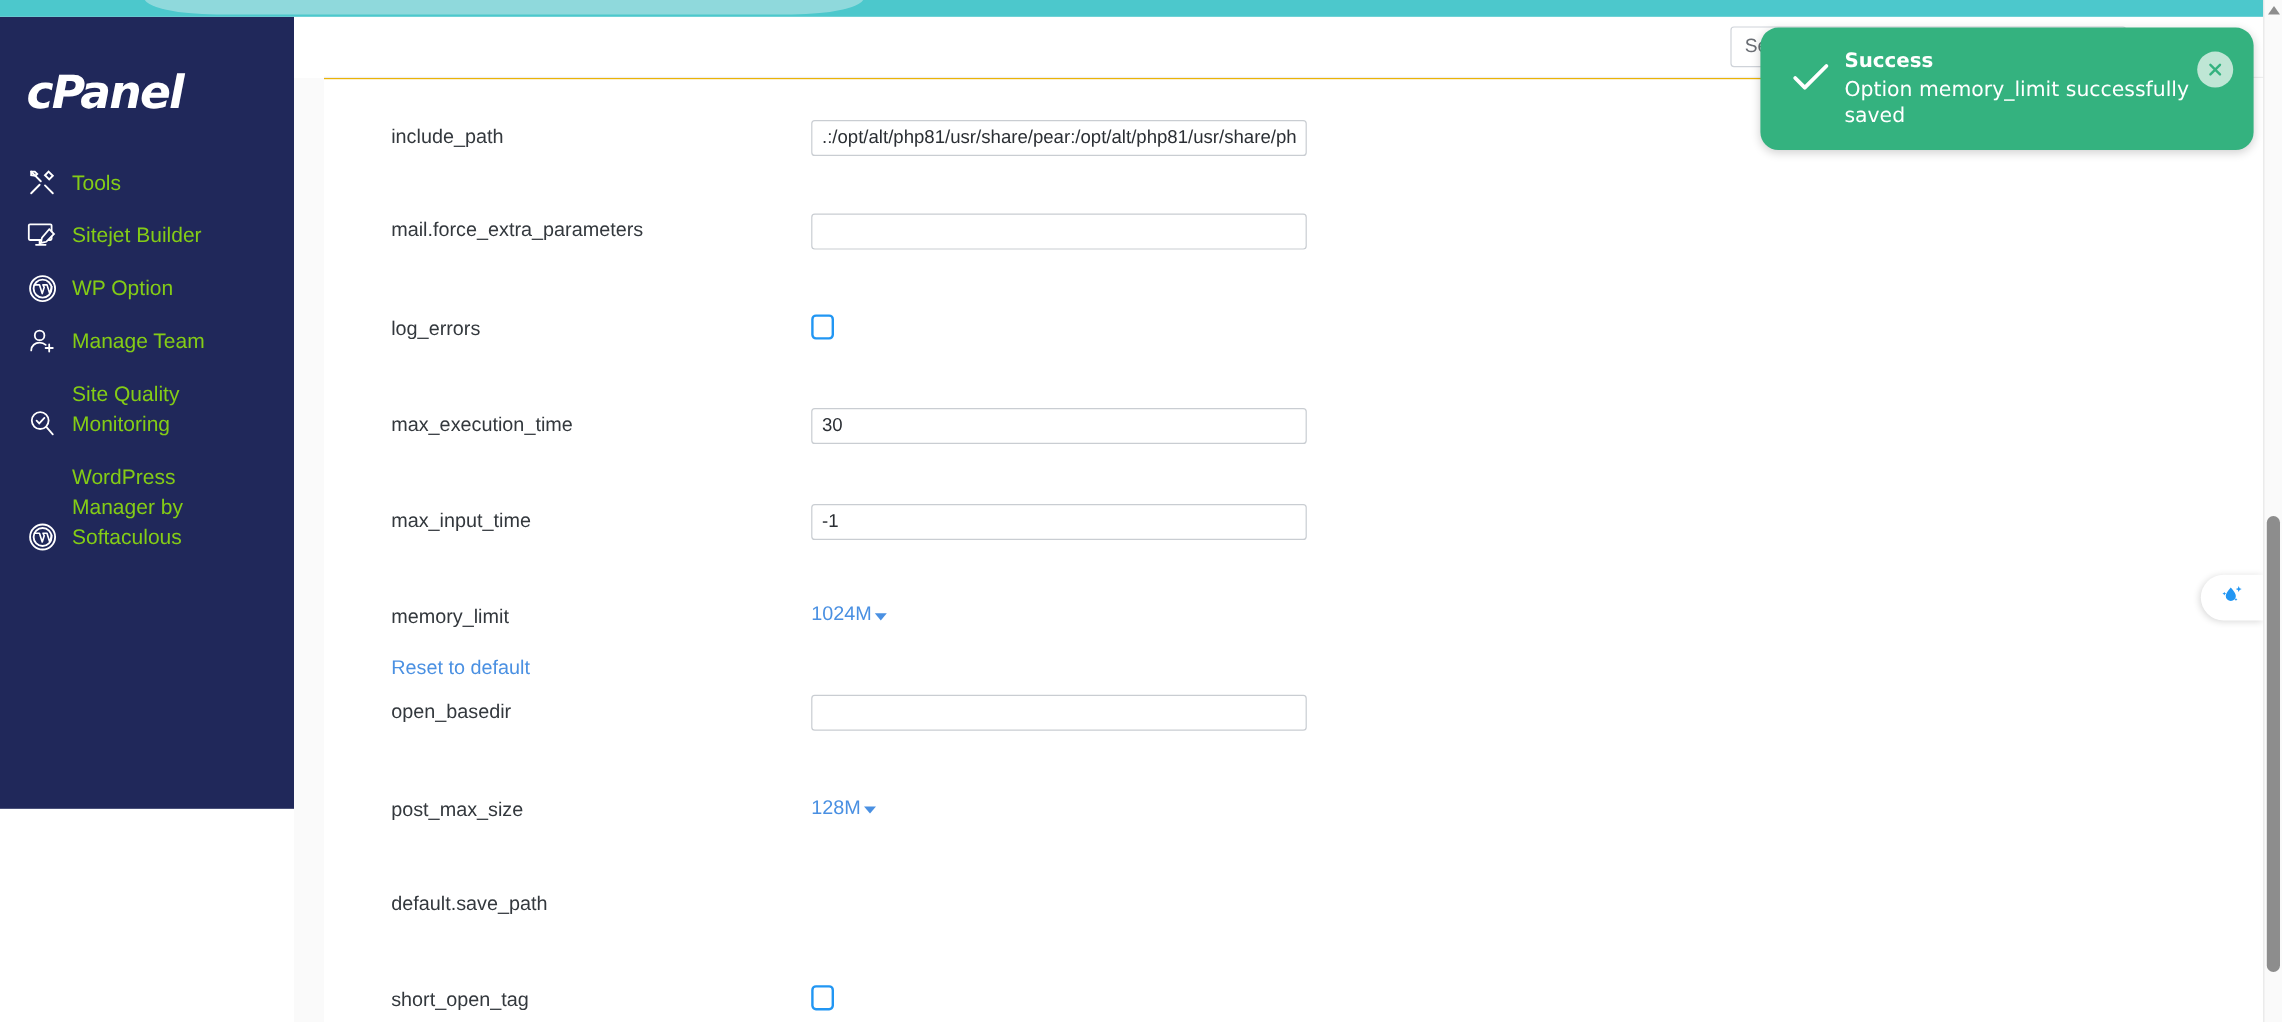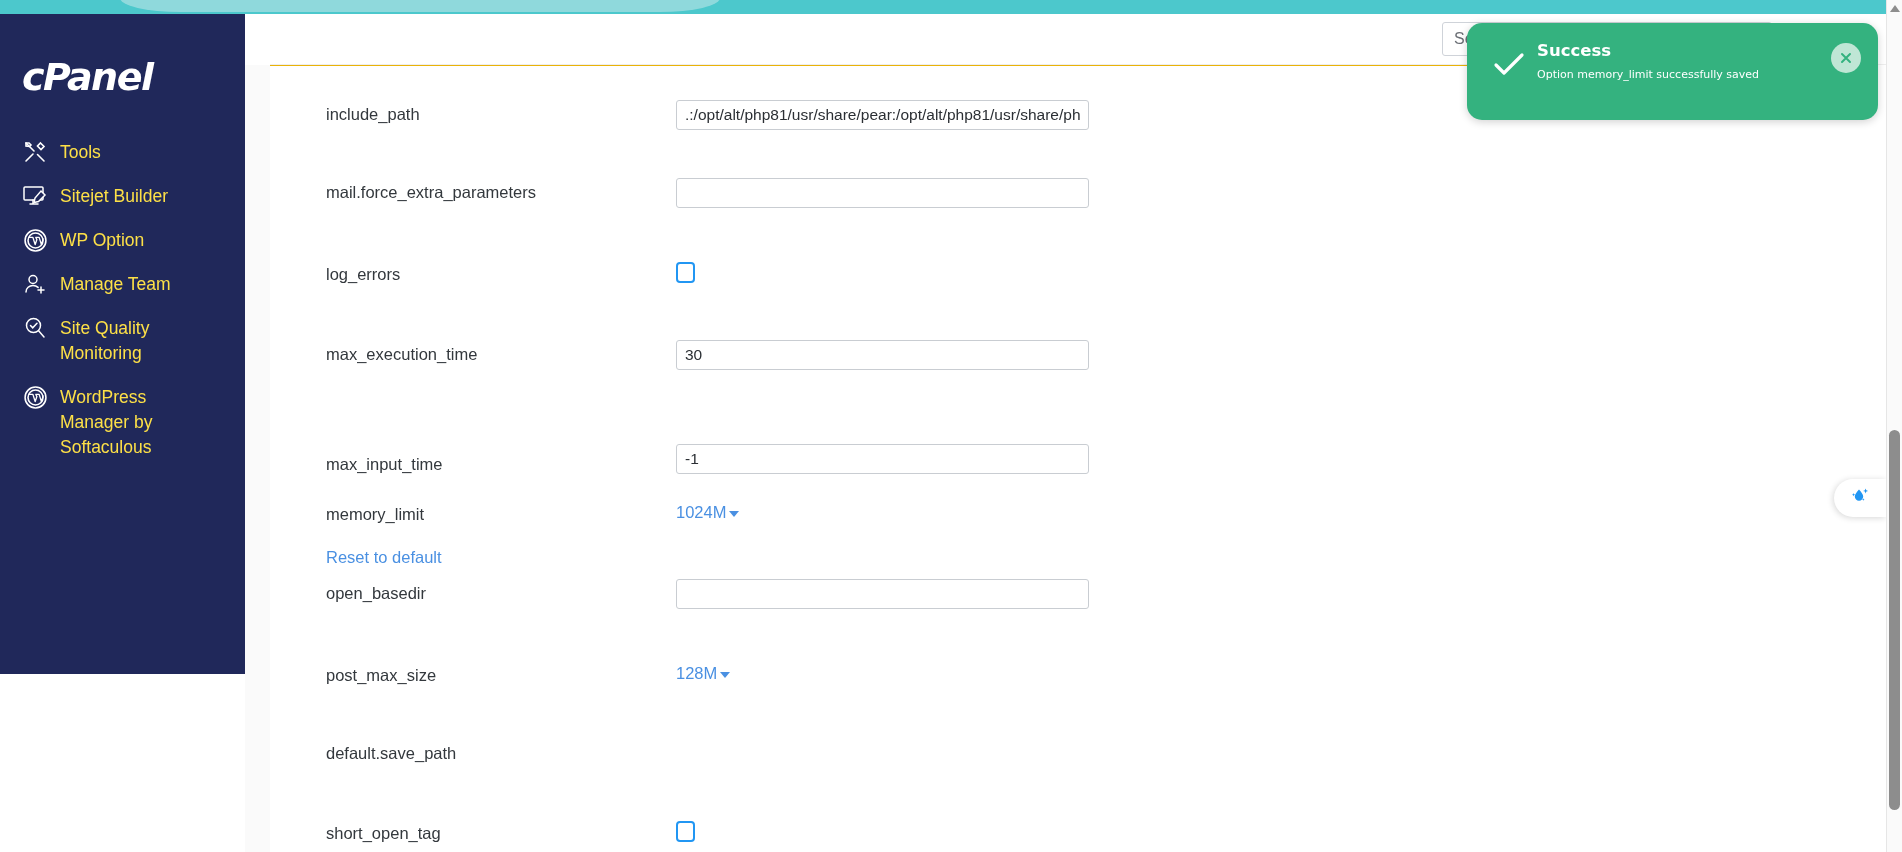--- a/index.html
+++ b/index.html
@@ -42,23 +42,23 @@
     font-weight: 700;
     font-style: italic;
     letter-spacing: -1.5px;
     font-family: "DejaVu Sans", sans-serif;
     line-height: 1;
     user-select: none;
   }
   .nav { margin-top: 34px; }
   .nav-item {
     display: flex;
-    align-items: flex-start;
+    align-items: flex-end;
     padding: 9px 14px 9px 20px;
-    color: #fde047;
+    color: #84cc16;
     font-size: 17.5px;
     line-height: 25px;
     cursor: pointer;
   }
   .nav-ico {
     flex: 0 0 30px;
     width: 30px; height: 26px;
     display: flex; align-items: center; justify-content: center;
     margin-right: 10px;
   }
@@ -178,21 +178,21 @@
     margin-top: 23px;
     cursor: pointer;
     text-decoration: none;
   }
 
   
   .r-include  { margin-top: 0px;  }
   .r-log      { margin-top: 28px; }
   .r-mail     { margin-top: 24px; }
   .r-maxexec  { margin-top: 26px; }
-  .r-maxinput { margin-top: 26px; align-items: flex-end; }
+  .r-maxinput { margin-top: 26px; }
   .r-memory   { margin-top: 26px; }
   .r-openbase { margin-top: 12px; }
   .r-post     { margin-top: 28px; }
   .r-session  { margin-top: 24px; }
   .r-short    { margin-top: 26px; }
 
   
   .toast {
     position: absolute; top: 23px; right: 24px;
     width: 411px; min-height: 97px;
@@ -212,21 +212,21 @@
   .toast-body { flex: 1 1 auto; padding-right: 34px; }
   .toast-title {
     color: #ffffff;
     font-size: 16.5px;
     font-weight: 700;
     line-height: 22px;
     font-family: "DejaVu Sans", sans-serif;
   }
   .toast-msg {
     color: #ffffff;
-    font-size: 11px;
+    font-size: 17px;
     line-height: 22px;
     margin-top: 2px;
     font-family: "DejaVu Sans", sans-serif;
   }
   .toast-close {
     position: absolute; top: 20px; right: 17px;
     width: 30px; height: 30px;
     border-radius: 50%;
     background: #bfe6d5;
     display: flex; align-items: center; justify-content: center;

